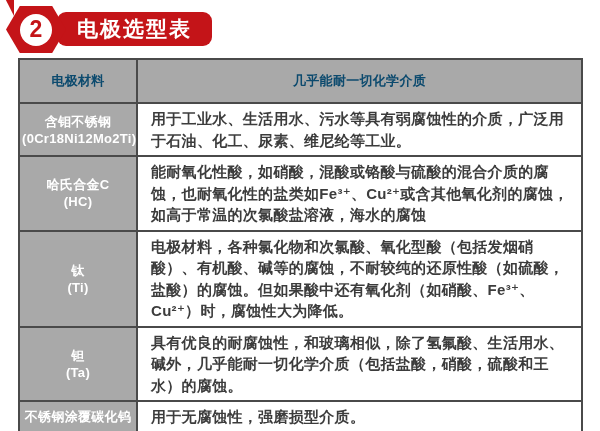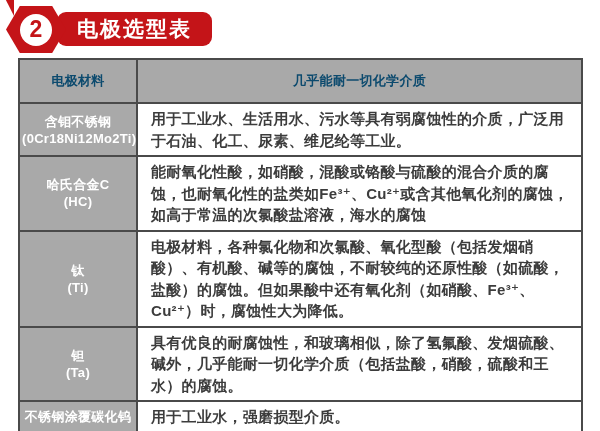--- a/index.html
+++ b/index.html
@@ -140,28 +140,28 @@
       <span class="mname">钛</span>
       <span class="sub">(Ti)</span>
     </td>
     <td class="desc">电极材料，各种氯化物和次氯酸、氧化型酸（包括发烟硝酸）、有机酸、碱等的腐蚀，不耐较纯的还原性酸（如硫酸，盐酸）的腐蚀。但如果酸中还有氧化剂（如硝酸、Fe³⁺、Cu²⁺）时，腐蚀性大为降低。</td>
   </tr>
   <tr class="r-5">
     <td class="mat">
       <span class="mname">钽</span>
       <span class="sub">(Ta)</span>
     </td>
-    <td class="desc">具有优良的耐腐蚀性，和玻璃相似，除了氢氟酸、发烟硫酸、碱外，几乎能耐一切化学介质（包括盐酸，硝酸，硫酸和王水）的腐蚀。</td>
+    <td class="desc">具有优良的耐腐蚀性，和玻璃相似，除了氢氟酸、生活用水、碱外，几乎能耐一切化学介质（包括盐酸，硝酸，硫酸和王水）的腐蚀。</td>
   </tr>
   <tr class="r-6">
     <td class="mat">
       <span class="mname">不锈钢涂覆碳化钨</span>
 
     </td>
-    <td class="desc">用于工业水，强磨损型介质。</td>
+    <td class="desc">用于无腐蚀性，强磨损型介质。</td>
   </tr>
   <tr class="r-7">
     <td class="mat">
       
       
     </td>
     <td class="desc">几乎适用于所有化学物质，但不适用于王水和铵盐。</td>
   </tr>
 </tbody>
   </table>

